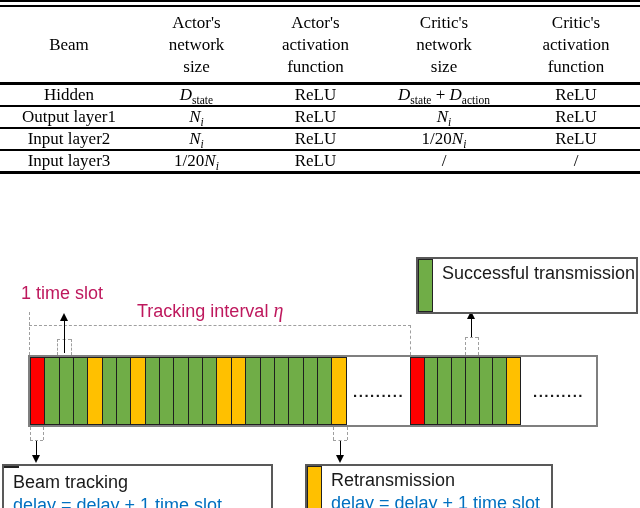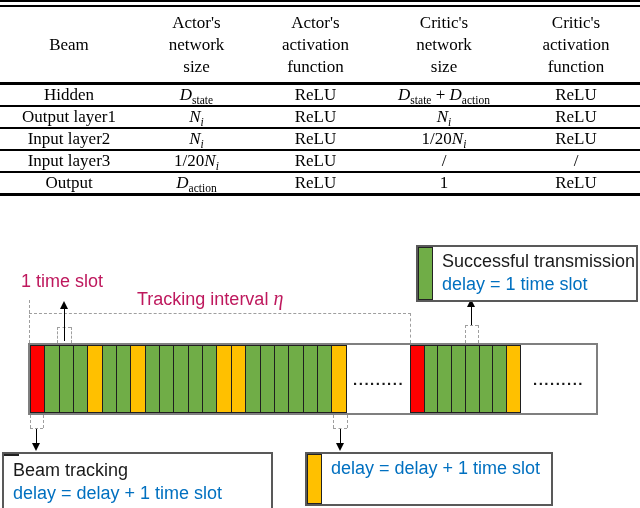--- a/index.html
+++ b/index.html
@@ -26,21 +26,21 @@
   table.cfg td {
     text-align:center; height:20px; line-height:20px; padding:0;
     border-top:2px solid #000;
   }
   .mi { font-style:italic; }
   table.cfg sub { font-size:11.5px; line-height:0; }
   sub.it { font-style:italic; }
   sub.rm { font-style:normal; }
 
   
-  .abs { position:absolute; }
+  .abs { position:absolute;margin-top:12px; }
   .lbl { color:#be185d; font-size:18px; white-space:nowrap; }
   .eta { font-family:"Liberation Serif", serif; font-style:italic; font-size:20px; }
 
   .vdash { width:0; border-left:1.5px dashed #9f9f9f; }
   .hdash { height:0; border-top:1.5px dashed #9f9f9f; }
 
   .shaft { width:0; border-left:1.5px solid #000; }
   .head-up {
     width:0; height:0;
     border-left:4.5px solid transparent; border-right:4.5px solid transparent;
@@ -145,27 +145,20 @@
           <td><span>1/20</span><span class="mi">N</span><sub class="it">i</sub></td>
           <td>ReLU</td>
         </tr>
         <tr>
           <td>Input layer3</td>
           <td><span>1/20</span><span class="mi">N</span><sub class="it">i</sub></td>
           <td>ReLU</td>
           <td>/</td>
           <td>/</td>
         </tr>
-        <tr>
-          <td>Output</td>
-          <td><span class="mi">D</span><sub class="rm">action</sub></td>
-          <td>ReLU</td>
-          <td>1</td>
-          <td>ReLU</td>
-        </tr>
       </tbody>
     </table>
   </div>
 
   <div class="abs lbl" style="left:21px; top:271px;">1 time slot</div>
   <div class="abs lbl" style="left:137px; top:287px;"><span>Tracking interval </span><span class="eta">η</span></div>
 
   <div class="abs hdash" style="left:29px; top:313px; width:382px;"></div>
   <div class="abs vdash" style="left:28.5px; top:300px; height:43px;"></div>
   <div class="abs vdash" style="left:409.5px; top:313px; height:30px;"></div>
@@ -218,21 +211,20 @@
   <div class="abs vdash" style="left:464.5px; top:325px; height:18px;"></div>
   <div class="abs vdash" style="left:477.5px; top:325px; height:18px;"></div>
   <div class="abs hdash" style="left:465px; top:325px; width:13px;"></div>
   <div class="abs shaft" style="left:470.5px; top:306px; height:19px;"></div>
   <div class="abs head-up" style="left:466.5px; top:299px;"></div>
 
   <div class="abs legend-box" style="left:416px; top:245px; width:222px; height:57px;">
     <div class="swatch" style="background: rgb(112, 173, 71);"></div>
     <div class="legend-text">
       <div class="legend-title">Successful transmission</div>
-      <div class="legend-delay">delay = 1 time slot</div>
     </div>
   </div>
 
   <div class="abs vdash" style="left:30px; top:415px; height:13px;"></div>
   <div class="abs vdash" style="left:42.5px; top:415px; height:13px;"></div>
   <div class="abs hdash" style="left:30px; top:427.5px; width:13px;"></div>
   <div class="abs shaft" style="left:35.5px; top:429px; height:14px;"></div>
   <div class="abs head-down" style="left:31.5px; top:443px;"></div>
 
   <div class="abs legend-box" style="left:2px; top:452px; width:271px; height:66px;flex-direction:column;">
@@ -245,17 +237,18 @@
 
   <div class="abs vdash" style="left:333px; top:415px; height:13px;"></div>
   <div class="abs vdash" style="left:347px; top:415px; height:13px;"></div>
   <div class="abs hdash" style="left:333px; top:427.5px; width:14px;"></div>
   <div class="abs shaft" style="left:339.5px; top:429px; height:14px;"></div>
   <div class="abs head-down" style="left:335.5px; top:443px;"></div>
 
   <div class="abs legend-box" style="left:305px; top:452px; width:248px; height:54px;">
     <div class="swatch" style="background: rgb(255, 192, 0);"></div>
     <div class="legend-text">
+      <div class="legend-title">Retransmission</div>
       <div class="legend-delay">delay = delay + 1 time slot</div>
     </div>
   </div>
 
 </div>
 
 </body></html>

